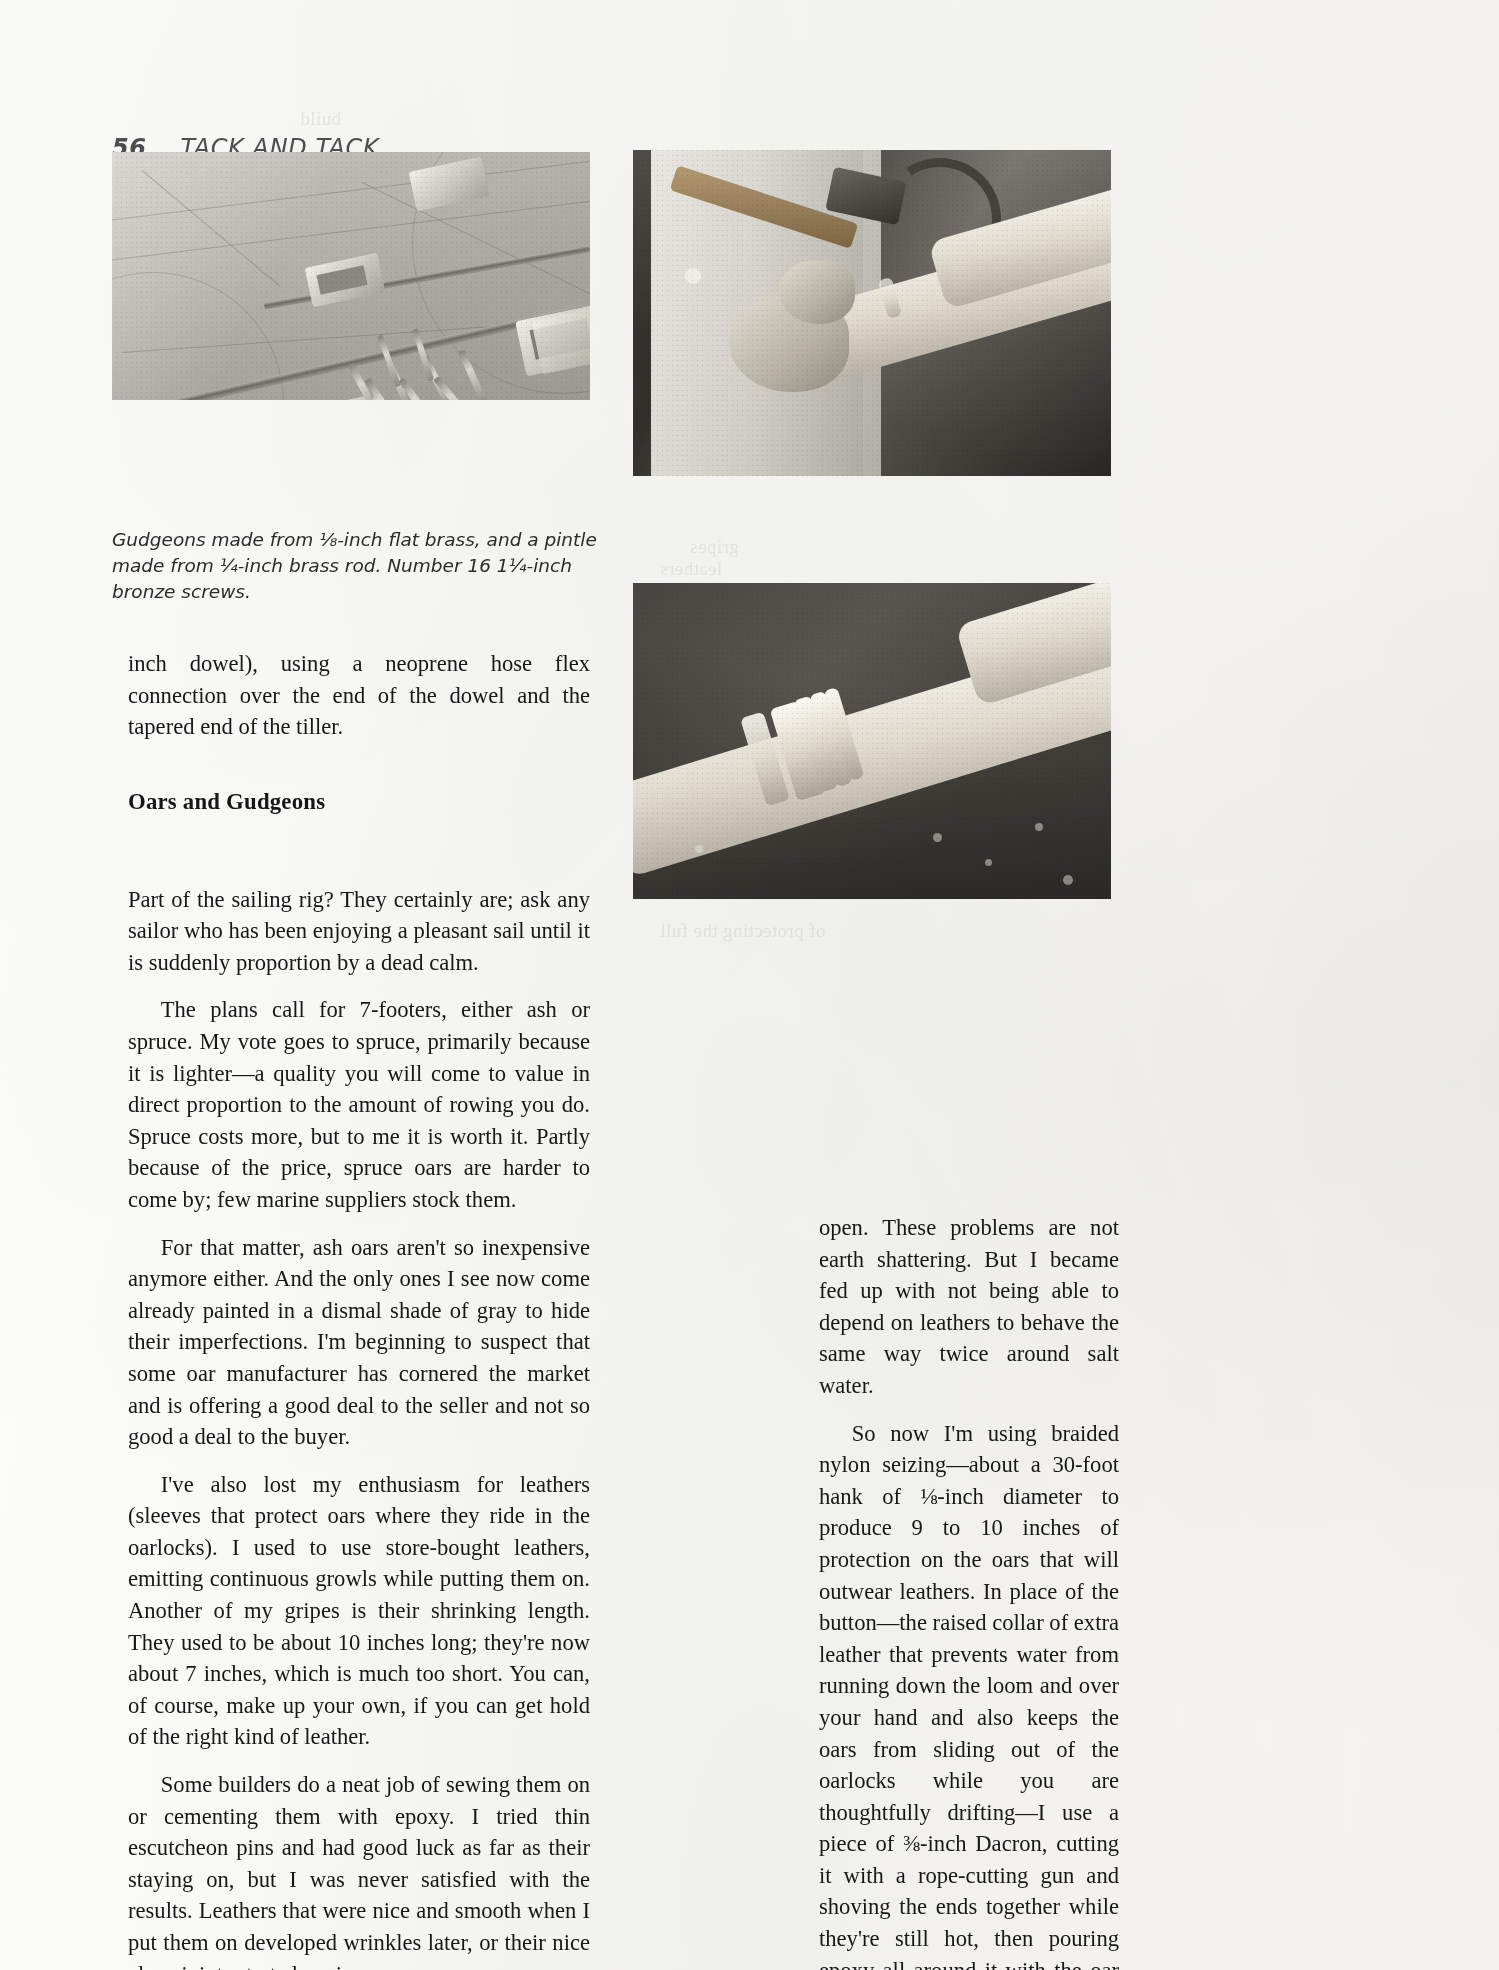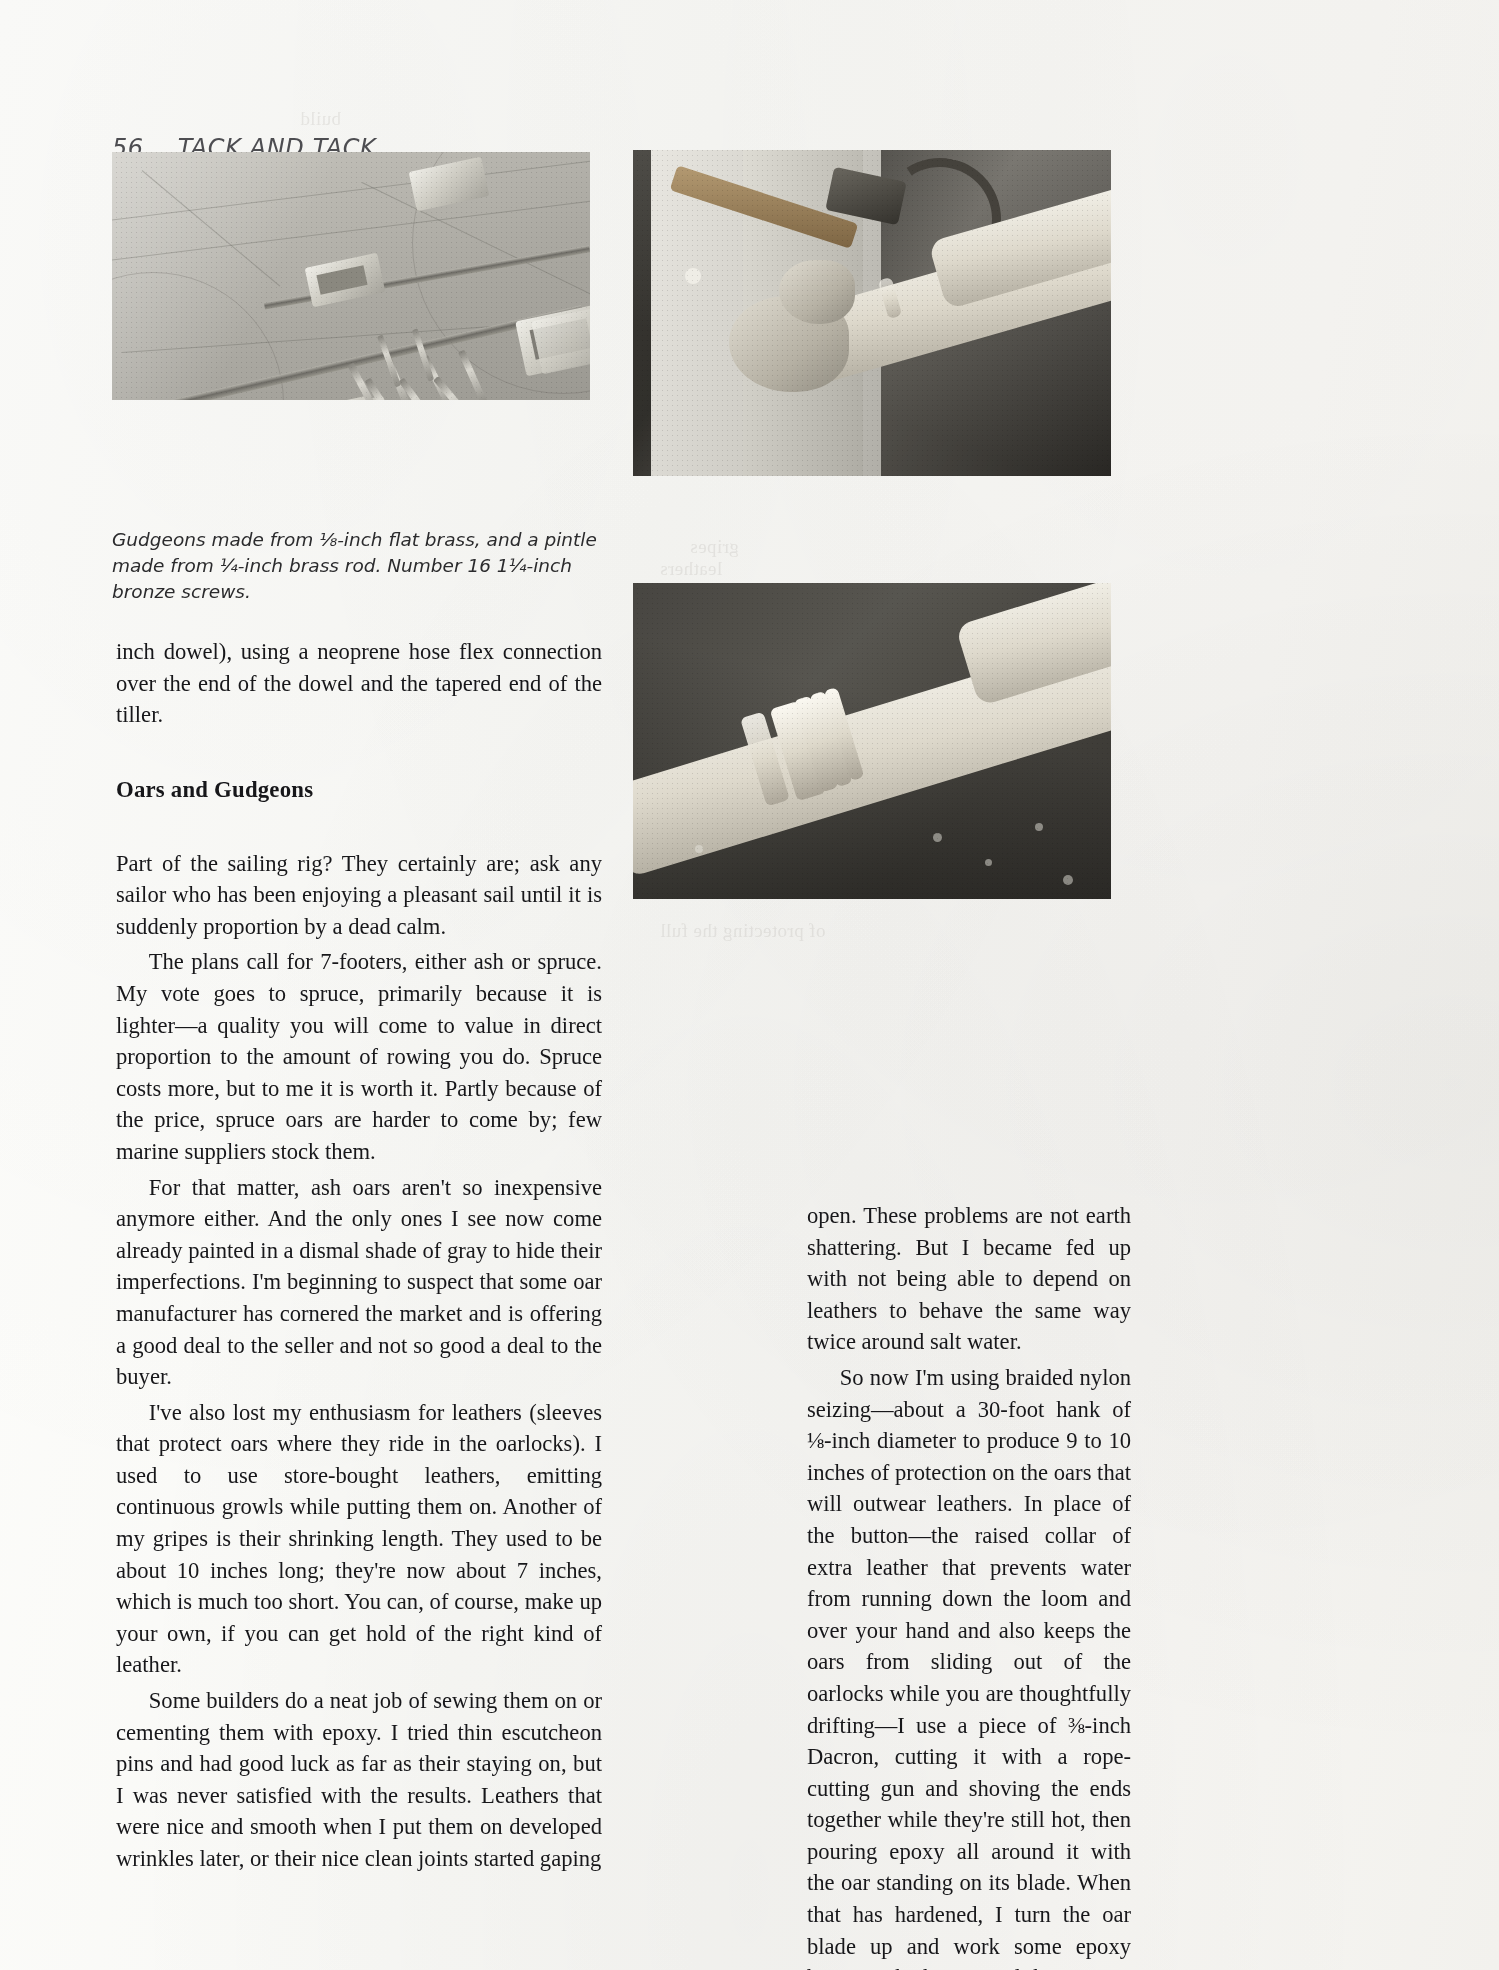--- a/index.html
+++ b/index.html
@@ -38,21 +38,21 @@
 
   
   .runhead{
     position:absolute; left:112px; top:134px;
     font-family:"DejaVu Sans", sans-serif;
     font-style:italic;
     font-size:24px;
     color:#4d4d51;
     letter-spacing:.6px;
   }
-  .runhead .folio{margin-right:34px;}
+  .runhead .folio{margin-right:34px;font-weight:bold;}
 
   
   .photo{position:absolute; overflow:hidden;}
   .photo .inner{position:absolute; inset:0;}
 
   
   #photo-gudgeons{left:112px; top:152px; width:478px; height:248px;}
   #photo-gudgeons .inner{
     background:
       linear-gradient(118deg, rgba(255,255,255,.30) 0%, rgba(255,255,255,0) 38%),
@@ -107,21 +107,21 @@
 
   
   .col{
     position:absolute;
     font-family:"Liberation Serif", serif;
     font-size:22.6px;
     line-height:31.6px;
     color:#17171a;
     text-align:justify;
   }
-  .col p{margin:4px;}
+  .col p{margin:16px;}
   .col p.indent{text-indent:1.45em;}
   .sec-head{
     font-weight:bold;
     font-size:22.8px;
     letter-spacing:.2px;
     margin:0;
   }
   .spacer-head{height:34px;}
 
   #col-left-top{left:112px; top:632px; width:494px;}

